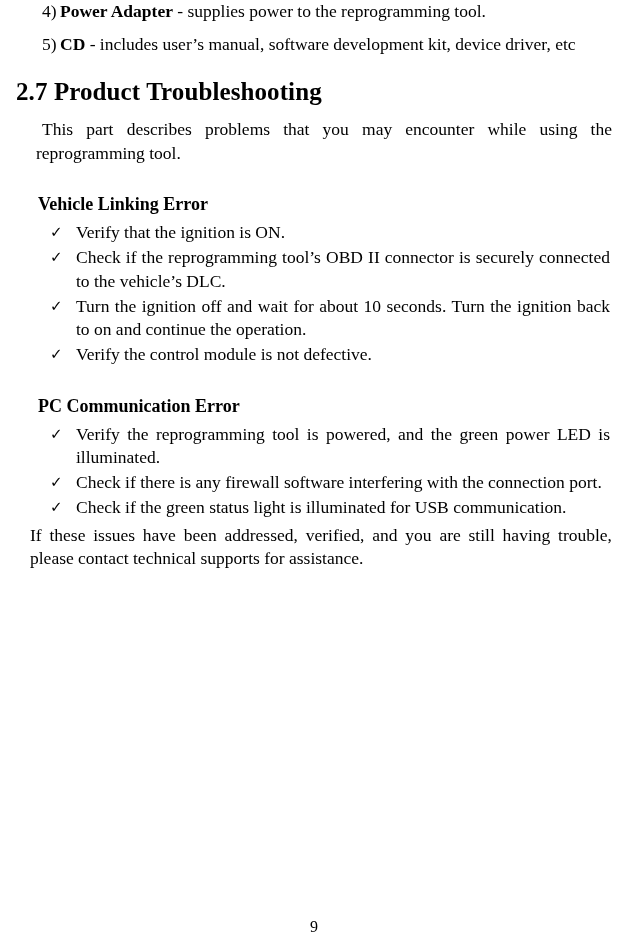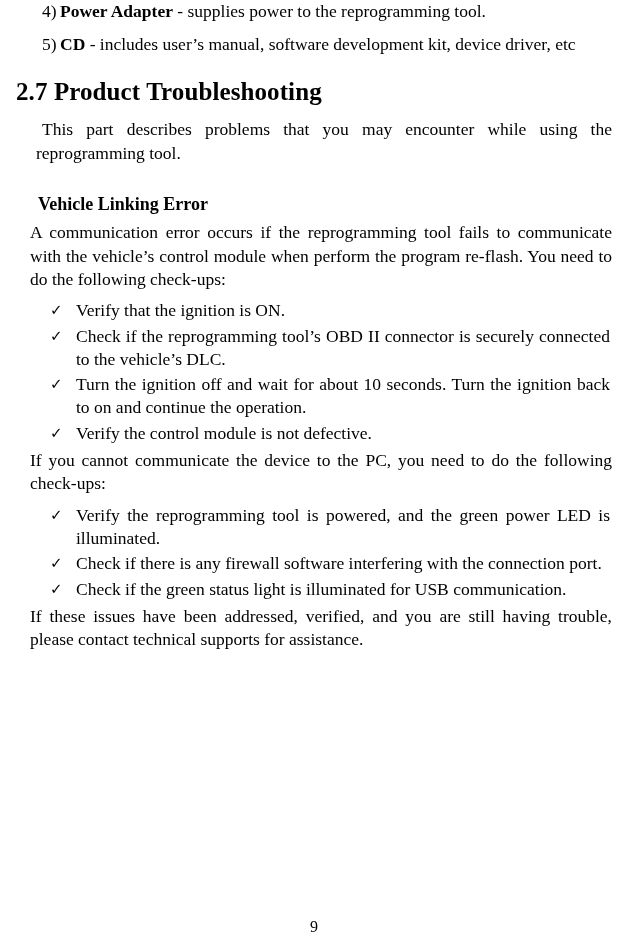--- a/index.html
+++ b/index.html
@@ -128,43 +128,42 @@
     <span class="marker">5)</span>
     <span class="body"><b>CD</b><span> - includes user’s manual, software development kit, device driver, etc</span></span>
   </div>
 
   <h2 class="section-heading">2.7 Product Troubleshooting</h2>
 
   <p class="para intro">This part describes problems that you may encounter while using the reprogramming tool.</p>
 
   <h3 class="sub-heading">Vehicle Linking Error</h3>
 
-  <p class="para block">A communication error occurs if the reprogramming tool fails to communicate with the vehicle’s control module when perform the program re-flash. You need to do the following check-ups:</p>
 
   <ul class="check-list">
     <li>
       <span class="tick">✓</span>
       <span class="txt">Verify that the ignition is ON.</span>
     </li>
     <li>
       <span class="tick">✓</span>
       <span class="txt">Check if the reprogramming tool’s OBD II connector is securely connected to the vehicle’s DLC.</span>
     </li>
     <li>
       <span class="tick">✓</span>
       <span class="txt">Turn the ignition off and wait for about 10 seconds. Turn the ignition back to on and continue the operation.</span>
     </li>
     <li>
       <span class="tick">✓</span>
       <span class="txt">Verify the control module is not defective.</span>
     </li>
   </ul>
 
+  <h3 class="sub-heading">PC Communication Error</h3>
 
-  <p class="para block">If you cannot communicate the device to the PC, you need to do the following check-ups:</p>
 
   <ul class="check-list">
     <li>
       <span class="tick">✓</span>
       <span class="txt">Verify the reprogramming tool is powered, and the green power LED is illuminated.</span>
     </li>
     <li>
       <span class="tick">✓</span>
       <span class="txt">Check if there is any firewall software interfering with the connection port.</span>
     </li>

